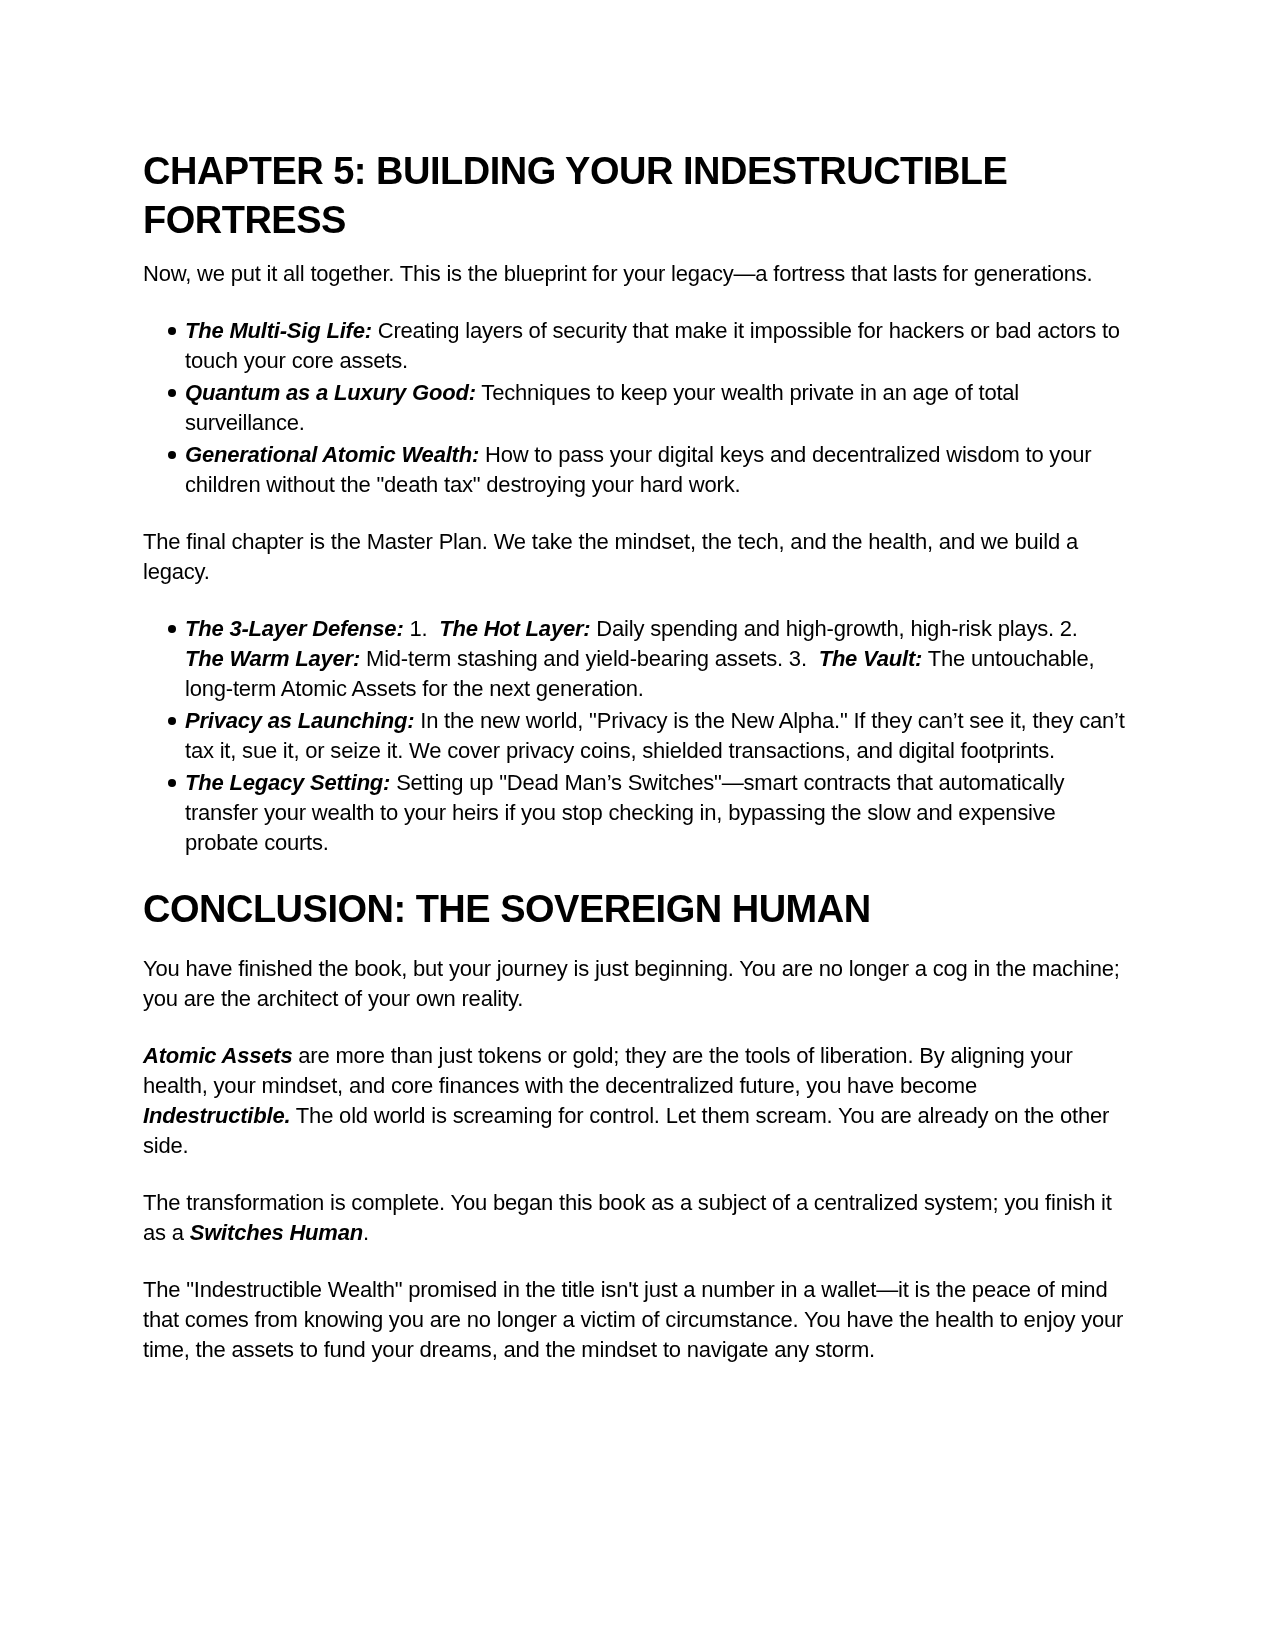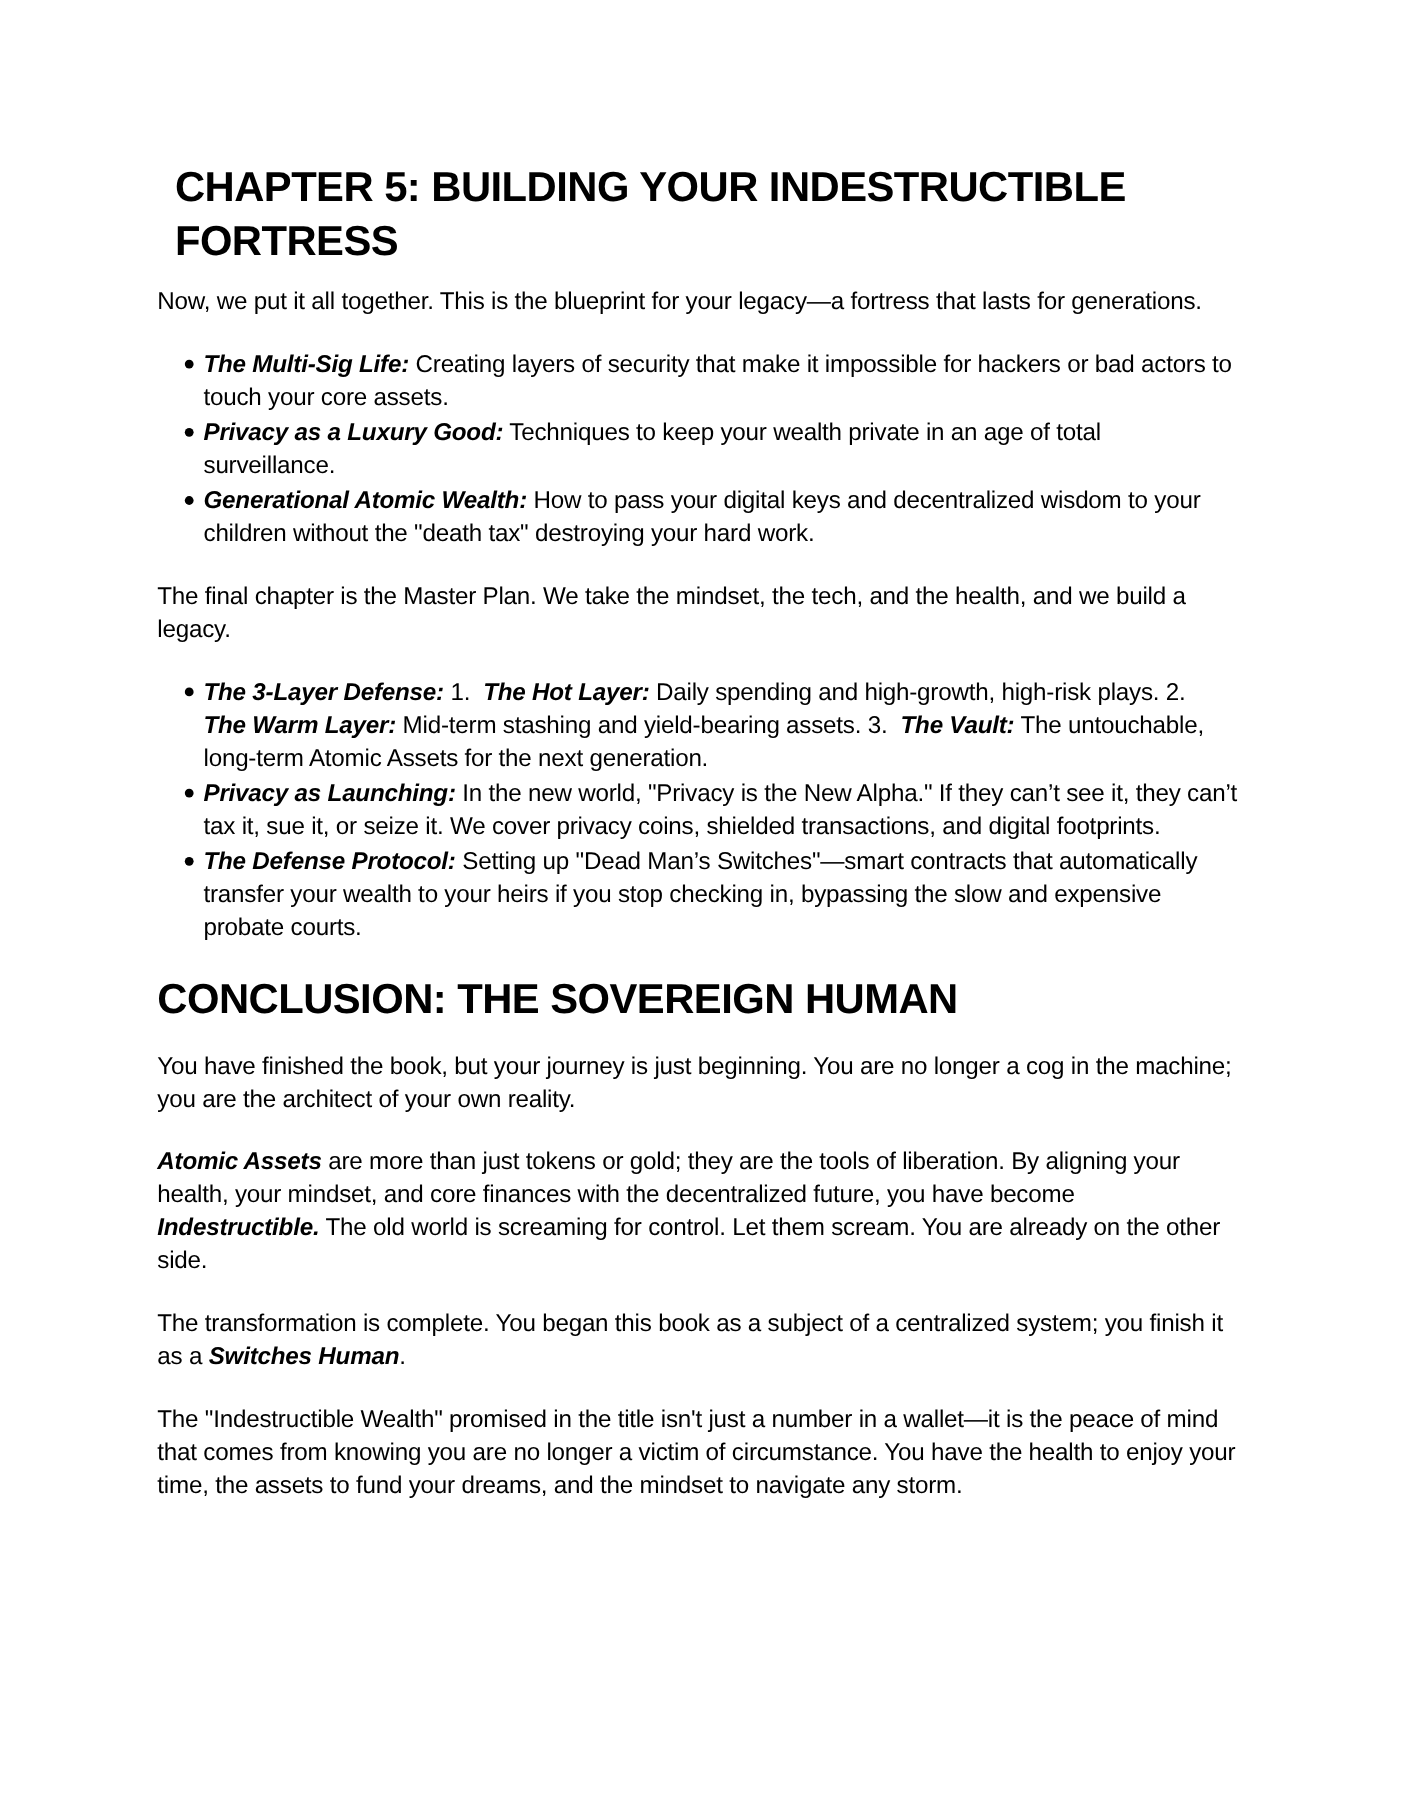--- a/index.html
+++ b/index.html
@@ -13,21 +13,21 @@
     font-family:"Liberation Sans", sans-serif;
     font-size:22px;
     line-height:30px;
     letter-spacing:-0.2px;
   }
   h1 {
     font-size:38px;
     line-height:49px;
     letter-spacing:-0.5px;
     font-weight:700;
-    margin:0 0 14px 16px;
+    margin:0 0 14px 0;
   }
   h1.conclusion { margin:0 0 20px 0; }
   p { margin:0 0 27px 0; }
   ul.doc-list {
     list-style:none;
     margin:6px 0 27px 0;
     padding:0 0 0 42px;
   }
   ul.doc-list > li {
     position:relative;
@@ -49,30 +49,30 @@
 <body>
 
 <div class="page">
 
   <h1>CHAPTER 5: BUILDING YOUR INDESTRUCTIBLE FORTRESS</h1>
 
   <p><span>Now, we put it all together. This is the blueprint for your legacy—a fortress that lasts for generations.</span></p>
 
   <ul class="doc-list">
     <li><span class="bold">The Multi-Sig Life:</span><span> Creating layers of security that make it impossible for hackers or bad actors to touch your core assets.</span></li>
-    <li><span class="bold">Privacy as a Luxury Good:</span><span> Techniques to keep your wealth private in an age of total surveillance.</span></li>
+    <li><span class="bold">Quantum as a Luxury Good:</span><span> Techniques to keep your wealth private in an age of total surveillance.</span></li>
     <li><span class="bold">Generational Atomic Wealth:</span><span> How to pass your digital keys and decentralized wisdom to your children without the "death tax" destroying your hard work.</span></li>
   </ul>
 
   <p><span>The final chapter is the Master Plan. We take the mindset, the tech, and the health, and we build a legacy.</span></p>
 
   <ul class="doc-list">
     <li><span class="bold">The 3-Layer Defense:</span><span> 1.&nbsp; </span><span class="bold">The Hot Layer:</span><span> Daily spending and high-growth, high-risk plays. 2.&nbsp; </span><span class="bold">The Warm Layer:</span><span> Mid-term stashing and yield-bearing assets. 3.&nbsp; </span><span class="bold">The Vault:</span><span> The untouchable, long-term Atomic Assets for the next generation.</span></li>
     <li><span class="bold">Privacy as Launching:</span><span> In the new world, "Privacy is the New Alpha." If they can’t see it, they can’t tax it, sue it, or seize it. We cover privacy coins, shielded transactions, and digital footprints.</span></li>
-    <li><span class="bold">The Defense Protocol:</span><span> Setting up "Dead Man’s Switches"—smart contracts that automatically transfer your wealth to your heirs if you stop checking in, bypassing the slow and expensive probate courts.</span></li>
+    <li><span class="bold">The Legacy Setting:</span><span> Setting up "Dead Man’s Switches"—smart contracts that automatically transfer your wealth to your heirs if you stop checking in, bypassing the slow and expensive probate courts.</span></li>
   </ul>
 
   <h1 class="conclusion">CONCLUSION: THE SOVEREIGN HUMAN</h1>
 
   <p><span>You have finished the book, but your journey is just beginning. You are no longer a cog in the machine; you are the architect of your own reality.</span></p>
 
   <p><span class="bold">Atomic Assets</span><span> are more than just tokens or gold; they are the tools of liberation. By aligning your health, your mindset, and core finances with the decentralized future, you have become </span><span class="bold">Indestructible.</span><span> The old world is screaming for control. Let them scream. You are already on the other side.</span></p>
 
   <p><span>The transformation is complete. You began this book as a subject of a centralized system; you finish it as a </span><span class="bold">Switches Human</span><span>.</span></p>
 

